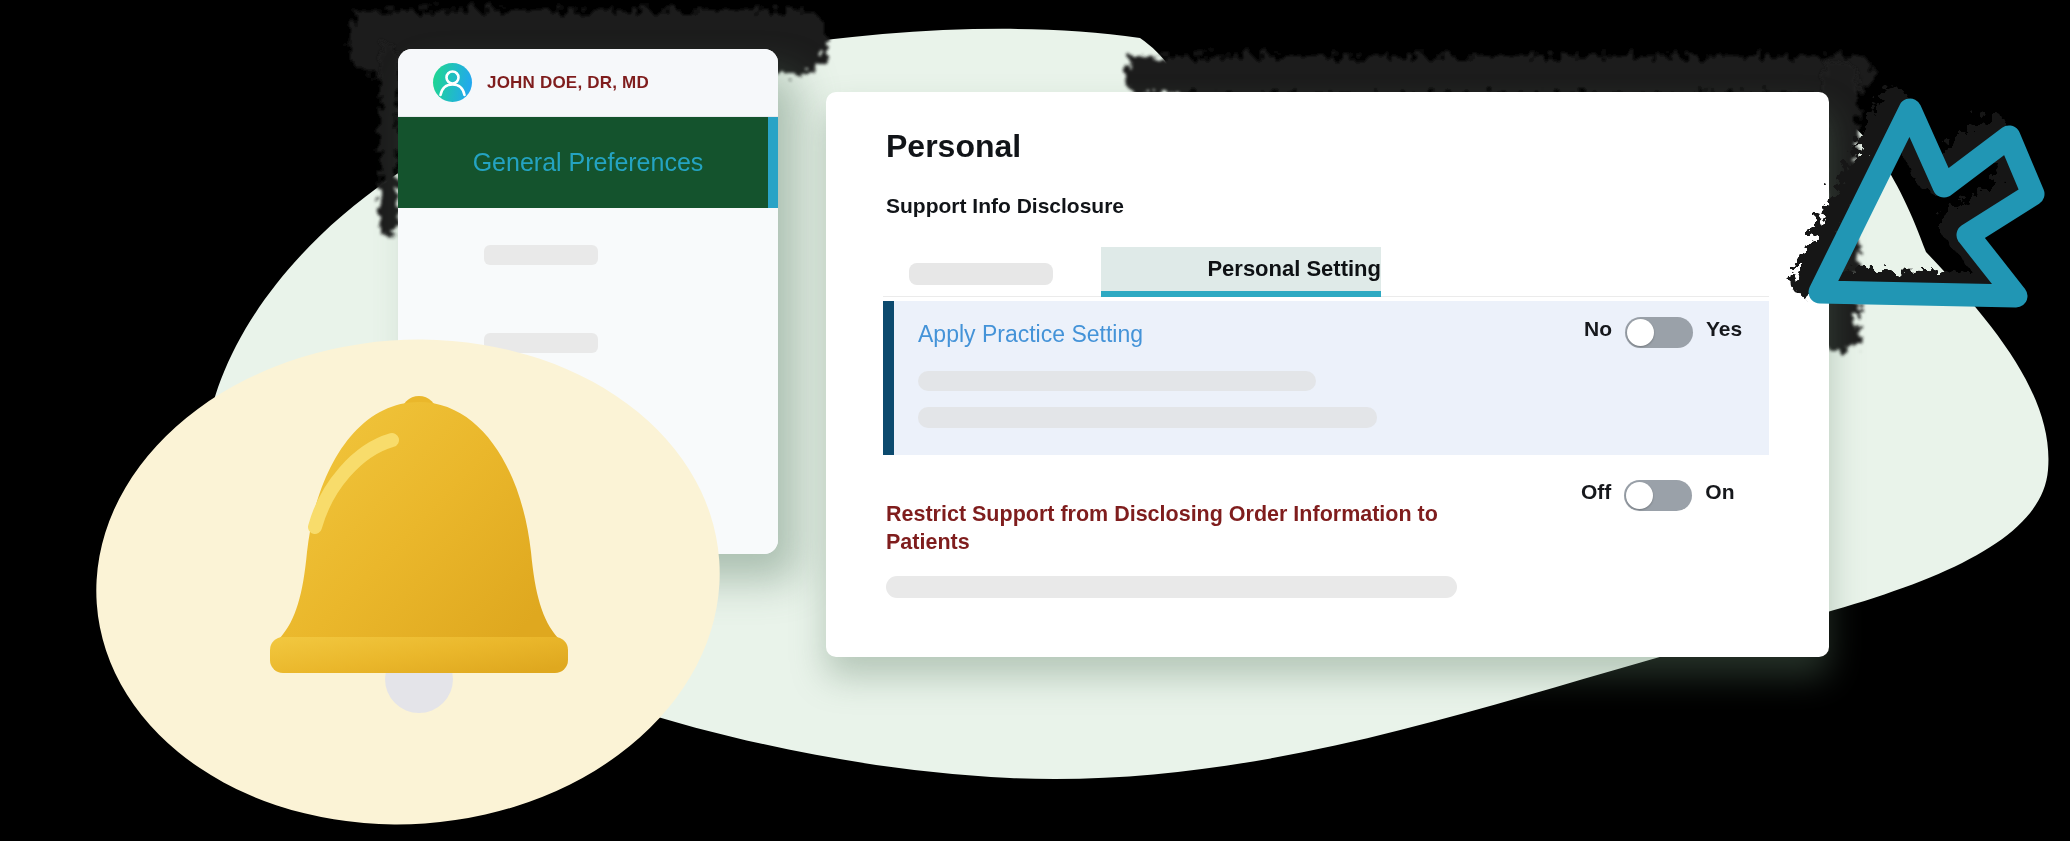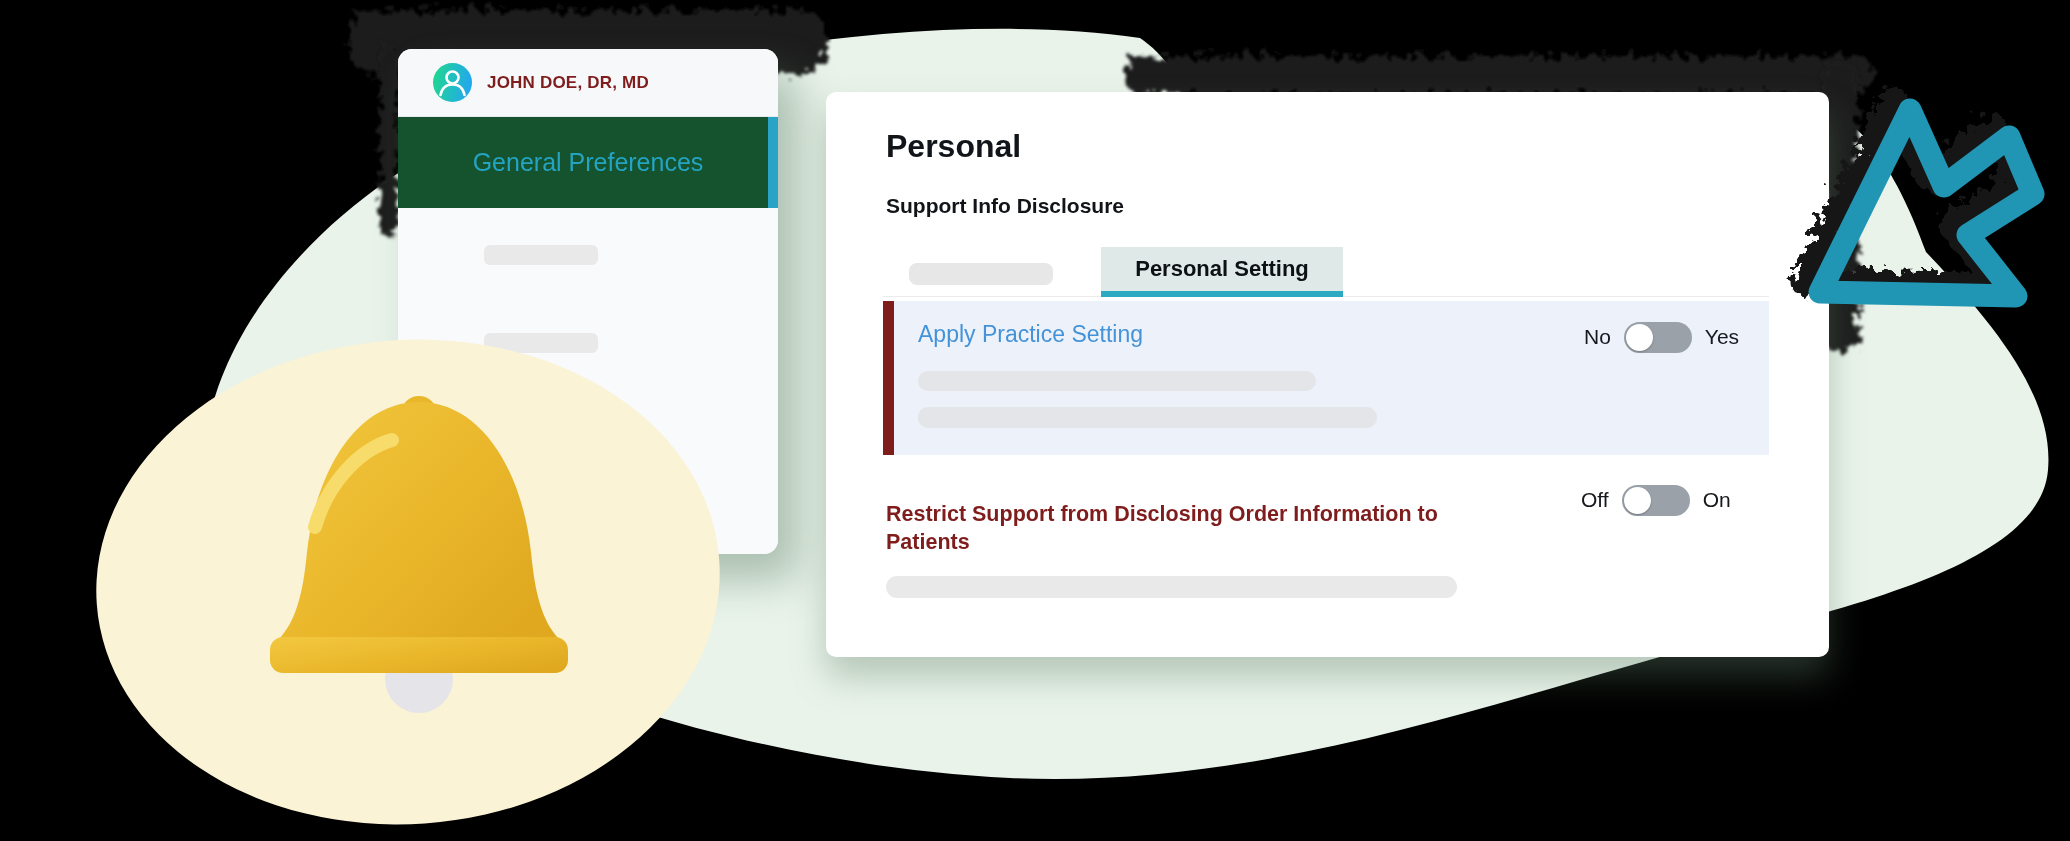--- a/index.html
+++ b/index.html
@@ -61,44 +61,44 @@
     box-shadow:0 20px 34px rgba(96,128,106,.38);
   }
   .card-title { position:absolute; left:60px; top:36px; font-size:32px; font-weight:700; color:#111418; }
   .card-subtitle { position:absolute; left:60px; top:102px; font-size:21px; font-weight:700; color:#111418; }
 
   .tab-skeleton {
     position:absolute; left:83px; top:171px; width:144px; height:22px;
     background:#e7e7e7; border-radius:8px;
   }
   .tab-active {
-    position:absolute; left:275px; top:155px; width:242px; height:50px;
+    position:absolute; left:275px; top:155px; width:280px; height:50px;
     background:#dfeae8; border-bottom:6px solid #2da9c2;
-    display:flex; align-items:center; justify-content:center; z-index:2;
+    display:flex; align-items:center; justify-content:flex-end; z-index:2;
   }
   .tab-active .tab-label { font-size:22px; font-weight:700; color:#0e1114; }
   .tabs-hairline { position:absolute; left:57px; top:204px; width:886px; height:1px; background:#ebebeb; }
 
   .practice-section {
     position:absolute; left:57px; top:209px; width:886px; height:154px;
-    background:#ecf1fa; border-left:11px solid #7f1d1d;
+    background:#ecf1fa; border-left:11px solid #0c4a6e;
   }
   .practice-title { position:absolute; left:24px; top:20px; font-size:23px; color:#4493d8; }
   .pr-bar1 { left:24px; top:70px;  width:398px; height:20px; background:#e3e5e8; border-radius:10px; }
   .pr-bar2 { left:24px; top:106px; width:459px; height:21px; background:#e3e5e8; border-radius:10px; }
 
   .restrict-title {
     position:absolute; left:60px; top:408px; width:620px;
     font-size:21.5px; font-weight:700; line-height:1.32; color:#7f1d1d;
   }
   .re-bar { left:60px; top:484px; width:571px; height:22px; border-radius:11px; }
 
   
   .toggle-row {
-    position:absolute; display:flex; align-items:center; gap:13px; height:40px;
+    position:absolute; display:flex; gap:13px; height:40px;font-weight:bold;
   }
   .toggle-row .t-label { font-size:21px; color:#16181c; }
   .switch {
     width:68px; height:31px; border-radius:16px; background:#9aa1a9; position:relative; cursor:pointer;
   }
   .switch .knob {
     position:absolute; left:2px; top:2px; width:27px; height:27px; border-radius:50%;
     background:#ffffff; box-shadow:0 1px 2px rgba(0,0,0,.25);
   }
   .toggle-apply { left:690px; top:16px; }

